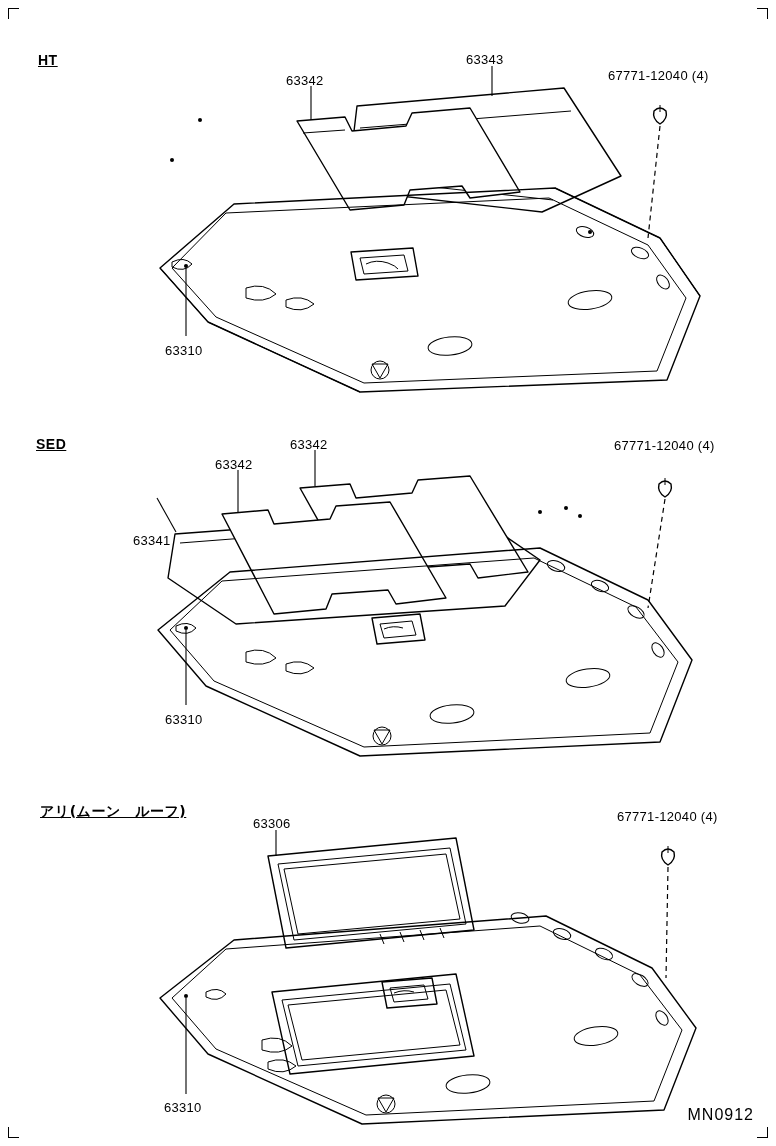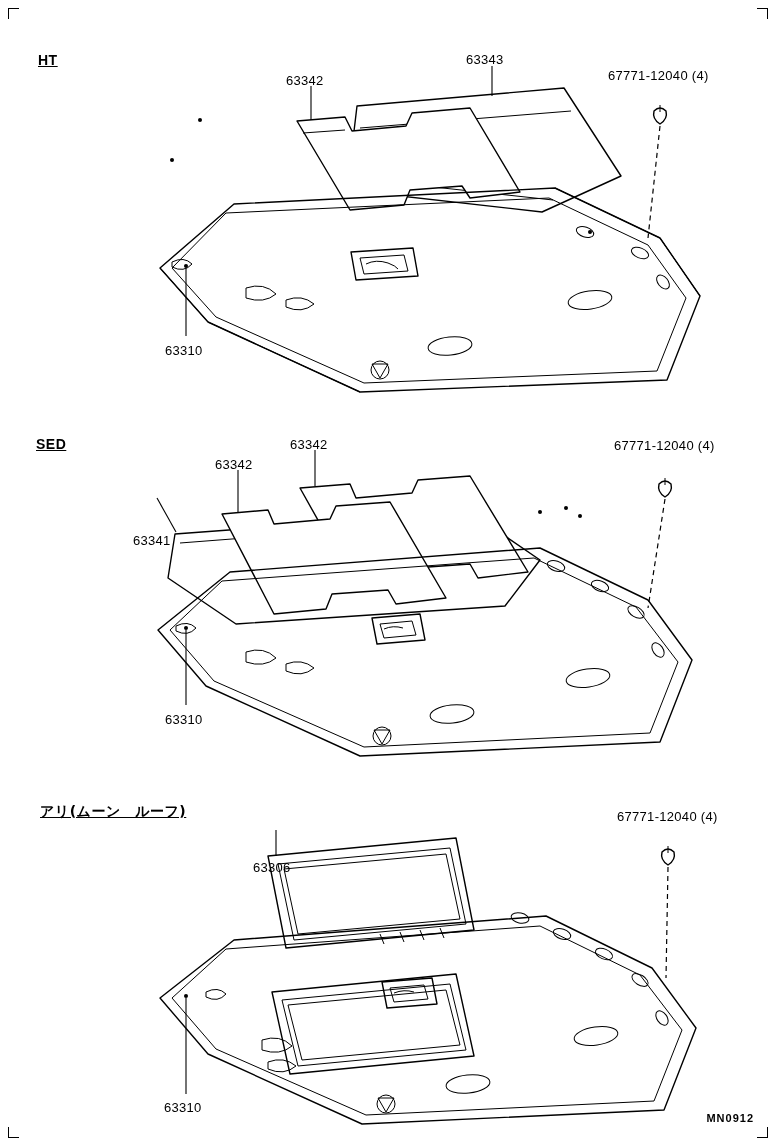--- a/index.html
+++ b/index.html
@@ -40,22 +40,22 @@
     font-weight: bold;
     color: #000;
     white-space: nowrap;
     text-decoration: underline;
     letter-spacing: 0.5px;
   }
   .diagram-code {
     position: absolute;
     right: 22px;
     bottom: 22px;
-    font-size: 11px;
-    font-weight: bold;
+    font-size: 16px;
+    font-weight: normal;
     letter-spacing: 1px;
     color: #000;
   }
   svg.art {
     position: absolute;
     left: 0;
     top: 0;
     width: 776px;
     height: 1146px;
     pointer-events: none;
@@ -252,19 +252,19 @@
   <div class="lbl" style="left:466px; top:52px;">63343</div>
   <div class="lbl" style="left:608px; top:68px;">67771-12040 (4)</div>
   <div class="lbl" style="left:165px; top:343px;">63310</div>
 
   <div class="lbl" style="left:290px; top:437px;">63342</div>
   <div class="lbl" style="left:215px; top:457px;">63342</div>
   <div class="lbl" style="left:133px; top:485px;margin-top:48px;">63341</div>
   <div class="lbl" style="left:614px; top:438px;">67771-12040 (4)</div>
   <div class="lbl" style="left:165px; top:712px;">63310</div>
 
-  <div class="lbl" style="left:253px; top:816px;margin-top:44px;">63306</div>
+  <div class="lbl" style="left:253px; top:816px;">63306</div>
   <div class="lbl" style="left:617px; top:809px;">67771-12040 (4)</div>
   <div class="lbl" style="left:164px; top:1100px;">63310</div>
 
   <div class="diagram-code">MN0912</div>
 
 </div>
 
 </body></html>

